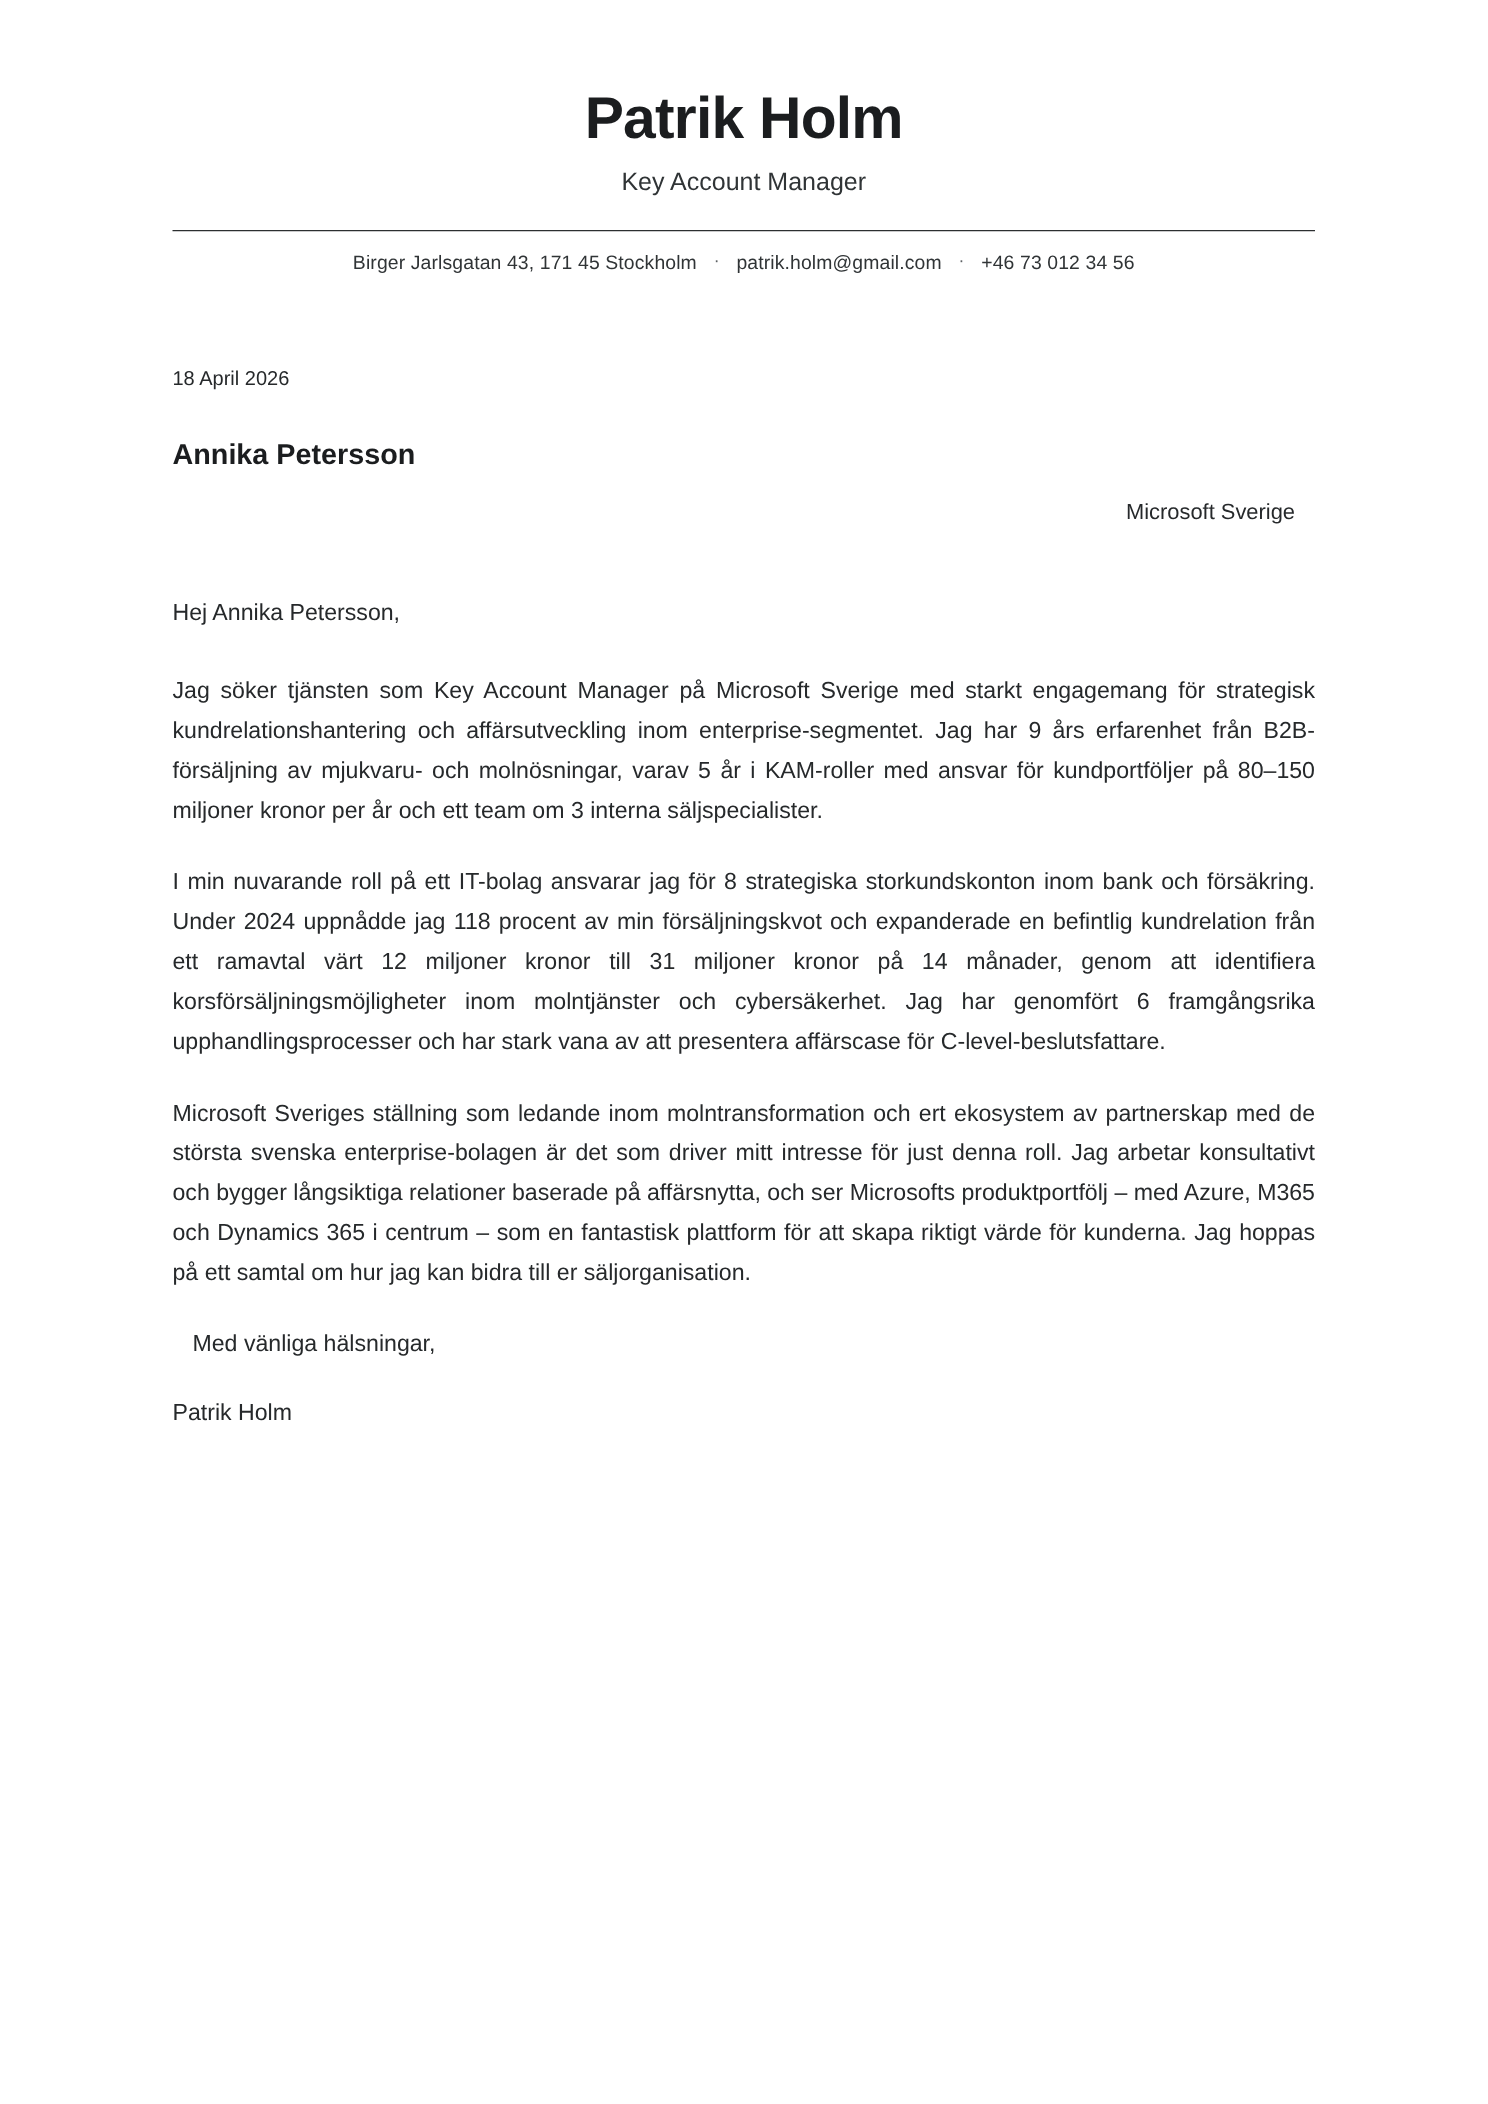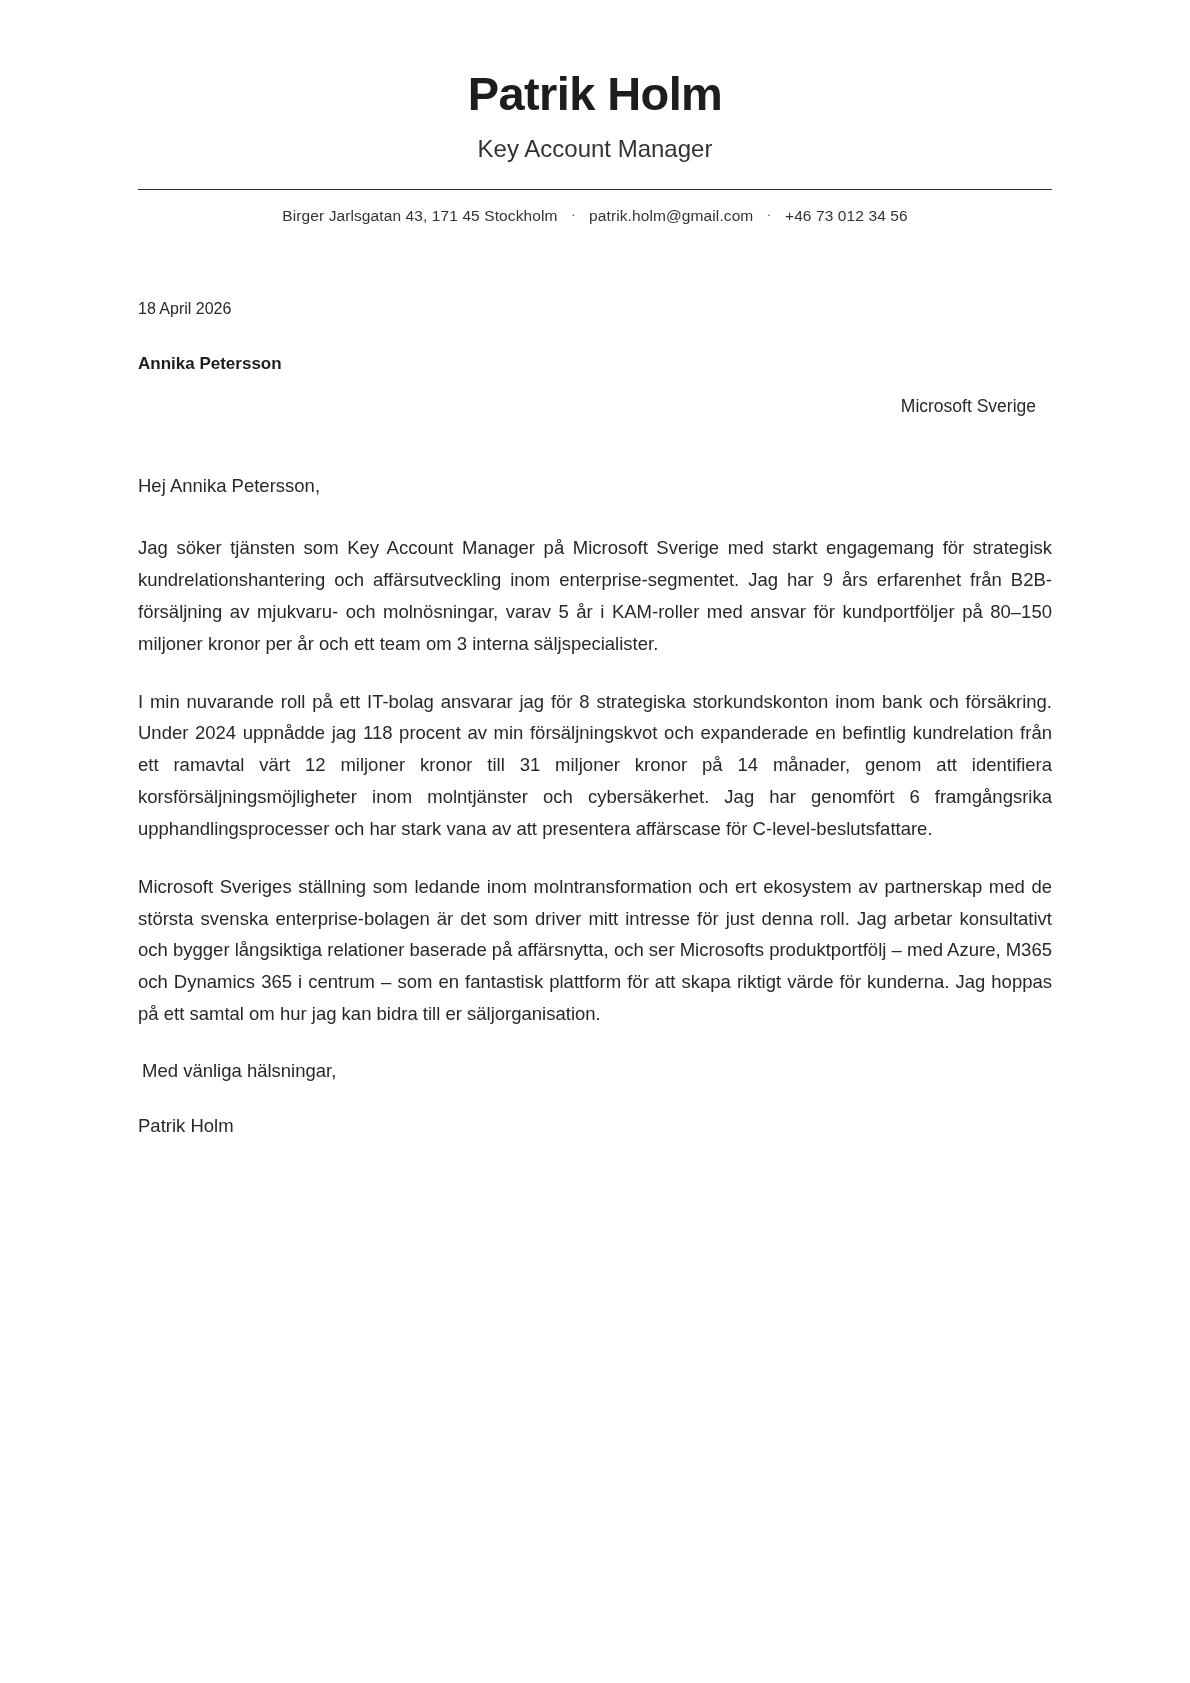--- a/index.html
+++ b/index.html
@@ -33,21 +33,21 @@
   }
   .applicant-name {
     font-size: 47px;
     font-weight: 700;
     letter-spacing: -0.6px;
     color: #1b1d1f;
     line-height: 1.12;
     margin: 0 0 12px 0;
   }
   .applicant-role {
-    font-size: 24px;
+    font-size: 20px;
     font-weight: 400;
     color: #303436;
     line-height: 1.3;
     margin: 0 0 25px 0;
   }
   .header-rule {
     border: 0;
     border-top: 1.6px solid #2c2f31;
     margin: 0 0 0 0;
     width: 100%;
@@ -71,21 +71,21 @@
   .meta-block {
     margin-top: 72px;
   }
   .letter-date {
     font-size: 16px;
     color: #26292b;
     line-height: 1.45;
     margin: 0 0 31px 0;
   }
   .recipient-name {
-    font-size: 17px;
+    font-size: 23px;
     font-weight: 700;
     color: #1b1d1f;
     line-height: 1.5;
     margin: 0 0 2px 0;
   }
   .recipient-company {
     font-size: 17.5px;
     font-weight: 400;
     color: #26292b;
     line-height: 1.5;
@@ -108,21 +108,21 @@
     line-height: 1.72;
     color: #26292b;
     text-align: justify;
     text-justify: inter-word;
     margin: 0 0 26px 0;
   }
   .closing-line {
     font-size: 18.5px;
     line-height: 1.6;
     color: #26292b;
-    margin: 0 0 26px 4px;
+    margin: 0 0 26px 16px;
   }
   .signature-name {
     font-size: 18.5px;
     line-height: 1.6;
     color: #26292b;
     margin: 0;
   }
 </style>
 </head>
 <body>

